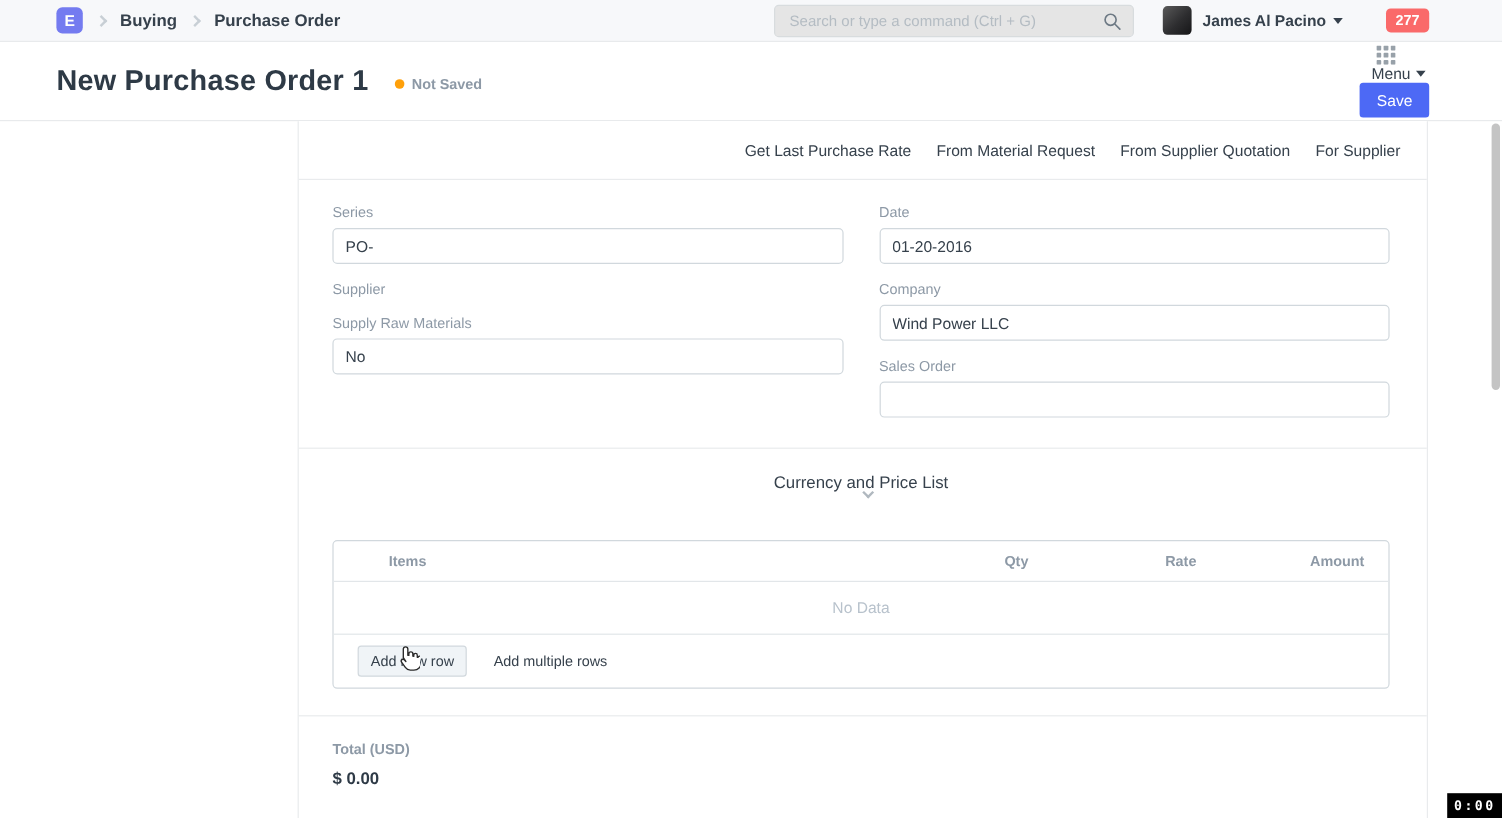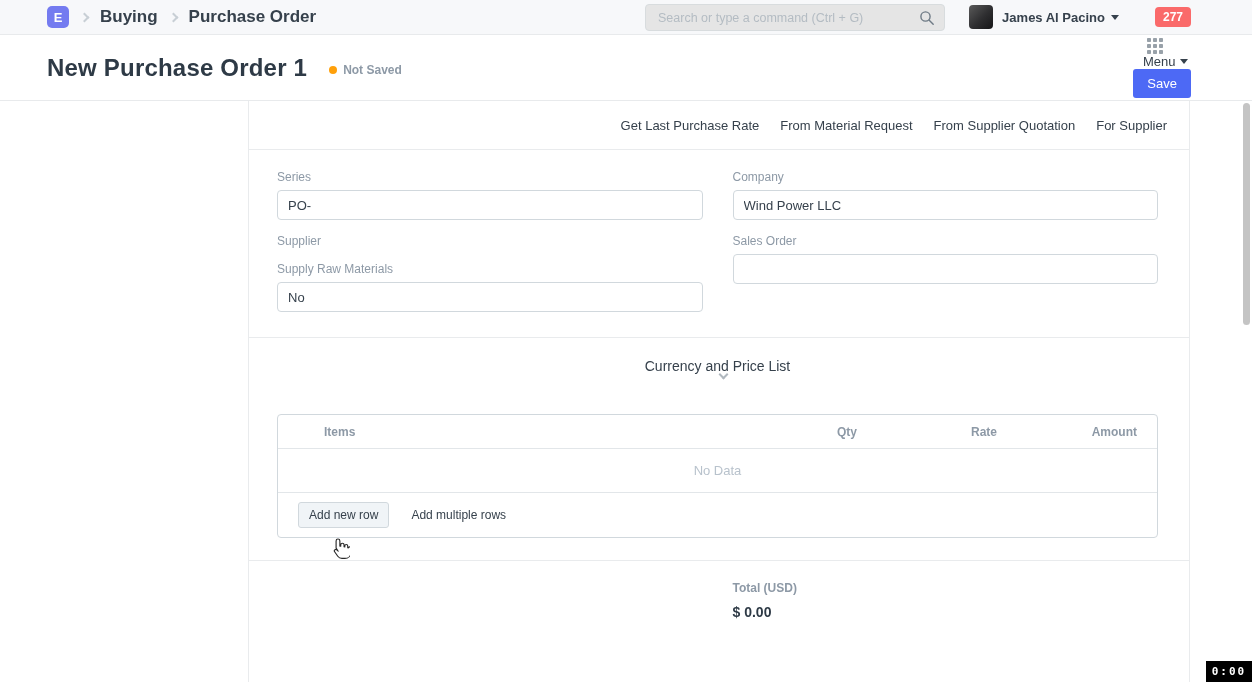--- a/index.html
+++ b/index.html
@@ -9,21 +9,21 @@
   
   .navbar { position:absolute; top:0; left:0; width:1252px; height:35px;
             background:#f7f8fa; border-bottom:1px solid #e8eaec;
             display:flex; align-items:center; padding:0 61px 0 47px; }
   .logo { width:22px; height:22px; border-radius:5px; background:#747bf0;
           color:#fff; font-weight:bold; font-size:13px; display:flex;
           align-items:center; justify-content:center; cursor:pointer; }
   .crumb-chevron { width:7px; height:7px; border-top:2px solid #c8cfd5;
           border-right:2px solid #c8cfd5; transform:rotate(45deg);
           margin:0 12px; flex:0 0 auto; }
-  .crumb { font-size:17px; font-weight:bold; color:#36414c; text-decoration:none; cursor:pointer; }
+  .crumb { font-size:14px; font-weight:bold; color:#36414c; text-decoration:none; cursor:pointer; }
   .nav-search { position:absolute; left:645px; top:4px; width:300px; height:27px;
           background:#e5e5e5; border:1px solid #d8dcde; border-radius:4px;
           display:flex; align-items:center; }
   .nav-search input { flex:1; border:none; outline:none; background:transparent;
           font-size:12.5px; padding:0 6px 0 12px; color:#36414c;
           font-family:"Liberation Sans", sans-serif; }
   .nav-search input::placeholder { color:#b4bcc3; }
   .search-icon { margin-right:9px; flex:0 0 auto; }
   .nav-right { margin-left:auto; display:flex; align-items:center; }
   .avatar { width:24px; height:24px; border-radius:4px; cursor:pointer;
@@ -84,21 +84,21 @@
   .grid-empty { height:44px; display:flex; align-items:center; justify-content:center;
           border-bottom:1px solid #e2e6e9; }
   .grid-empty span { font-size:13px; color:#b8c2cc; }
   .grid-footer { height:44px; display:flex; align-items:center; padding-left:20px; }
   .add-row-btn { background:#f0f4f7; border:1px solid #d1d8dd; border-radius:3px;
           font-size:12px; color:#36414c; padding:5px 10px; cursor:pointer;
           font-family:"Liberation Sans", sans-serif; }
   .add-multi { font-size:12px; color:#36414c; margin-left:22px; cursor:pointer; }
 
   .totals-section { padding:20px 31px 0 28px; display:grid;
-          grid-template-columns:1fr 1fr; column-gap:30px; }
+          grid-template-columns:1fr; column-gap:30px; }
   .total-label { font-size:12px; font-weight:bold; color:#8d99a6; }
   .total-value { font-size:14px; font-weight:bold; color:#2e3a46; margin-top:9px; }
 
   
   .scrollbar-thumb { position:absolute; right:2px; top:103px; width:7px; height:222px;
           background:#c4c4c4; border-radius:4px; cursor:pointer; }
   .timer-box { position:absolute; right:0; bottom:0; width:46px; height:21px; background:#000;
           color:#fff; font-family:"DejaVu Sans Mono", monospace; font-size:11px; font-weight:bold;
           display:flex; align-items:center; justify-content:center; letter-spacing:2px; }
   .cursor-hand { position:absolute; left:331px; top:538px; pointer-events:none; }
@@ -175,20 +175,24 @@
       <div class="field">
         <label>Supplier</label>
       </div>
       <div class="field">
         <label>Supply Raw Materials</label>
         <input class="control" value="No" style="">
       </div>
     </div>
     <div class="col">
       <div class="field">
+        <label>Date</label>
+        <input class="control" value="01-20-2016" style="">
+      </div>
+      <div class="field">
         <label>Company</label>
         <input class="control" value="Wind Power LLC" style="">
       </div>
       <div class="field">
         <label>Sales Order</label>
         <input class="control" value="" style="">
       </div>
     </div>
   </div>
 

